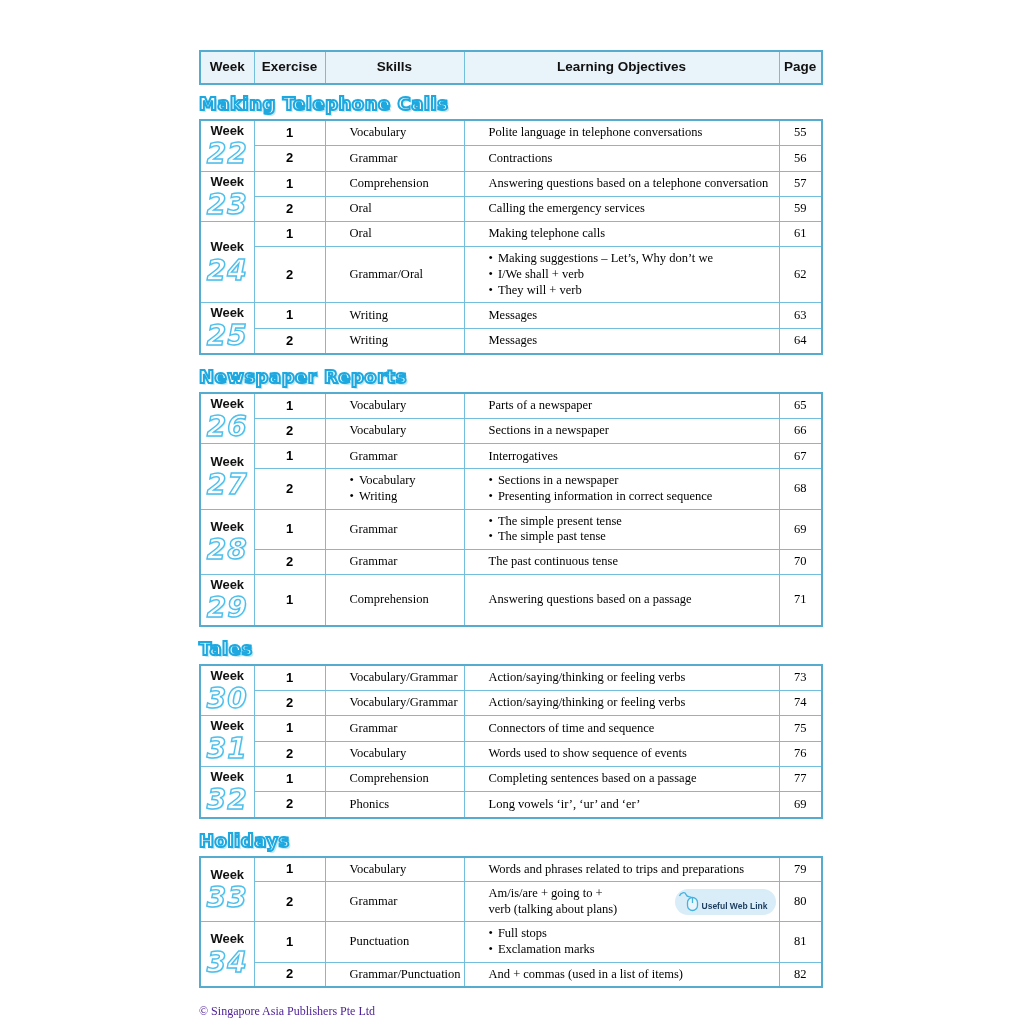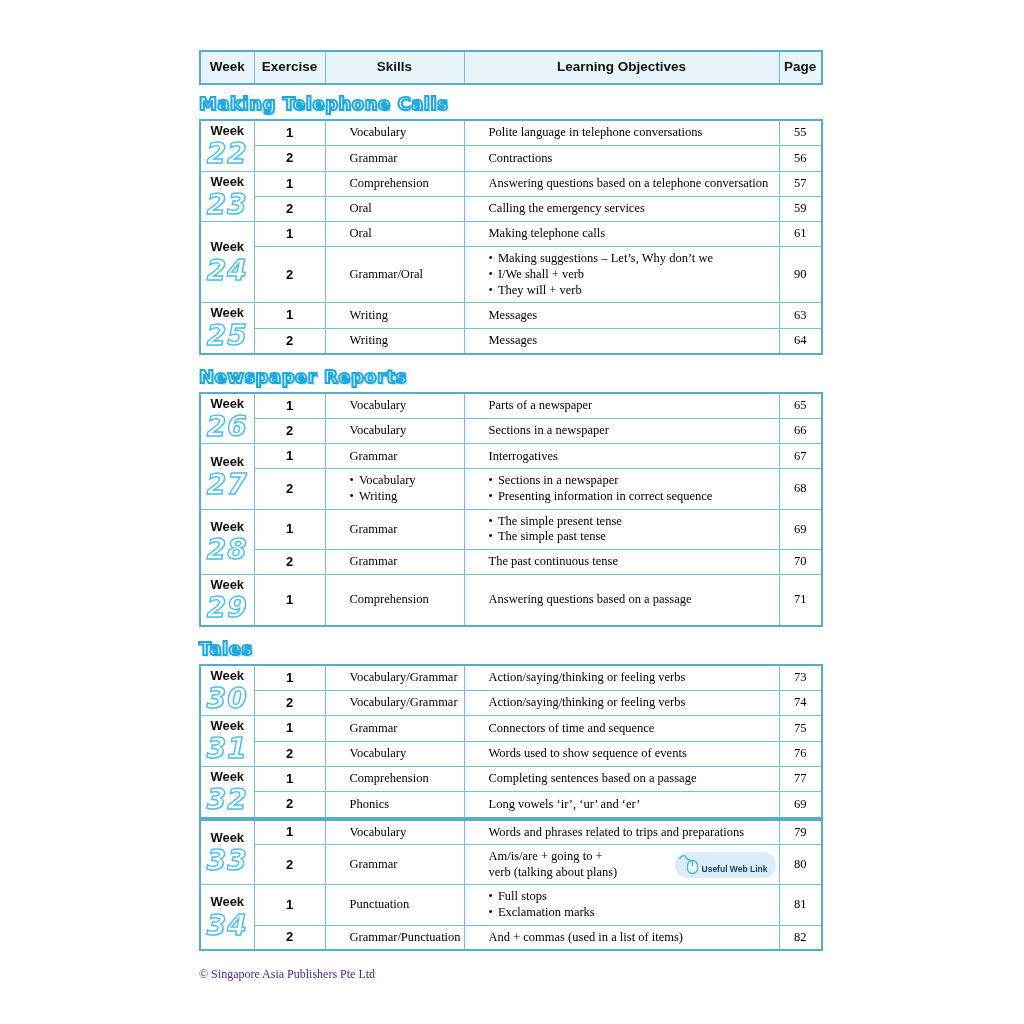--- a/index.html
+++ b/index.html
@@ -179,21 +179,21 @@
               </div>
               <div class="line">
                 <span class="dot">•</span>
                 <span>I/We shall + verb</span>
               </div>
               <div class="line">
                 <span class="dot">•</span>
                 <span>They will + verb</span>
               </div>
             </td>
-            <td class="pg">90</td>
+            <td class="pg">62</td>
           </tr>
           <tr class="bodyrow">
             <td class="week" rowspan="2">
               <div class="week-word">Week</div>
               <div class="week-num">25</div>
             </td>
             <td class="ex">1</td>
             <td class="skills">
               <div class="line">
                 <span>Writing</span>
@@ -464,20 +464,21 @@
             </td>
             <td class="obj">
               <div class="line">
                 <span>Long vowels ‘ir’, ‘ur’ and ‘er’</span>
               </div>
             </td>
             <td class="pg">69</td>
           </tr>
         </tbody>
       </table>
+      <div class="sec-h">Holidays</div>
       <table class="ctable body-table">
         <colgroup>
           <col style="width: 54px;">
           <col style="width: 71px;">
           <col style="width: 139px;">
           <col style="width: 315px;">
           <col style="width: 43px;">
         </colgroup>
         <tbody>
           <tr class="bodyrow">

